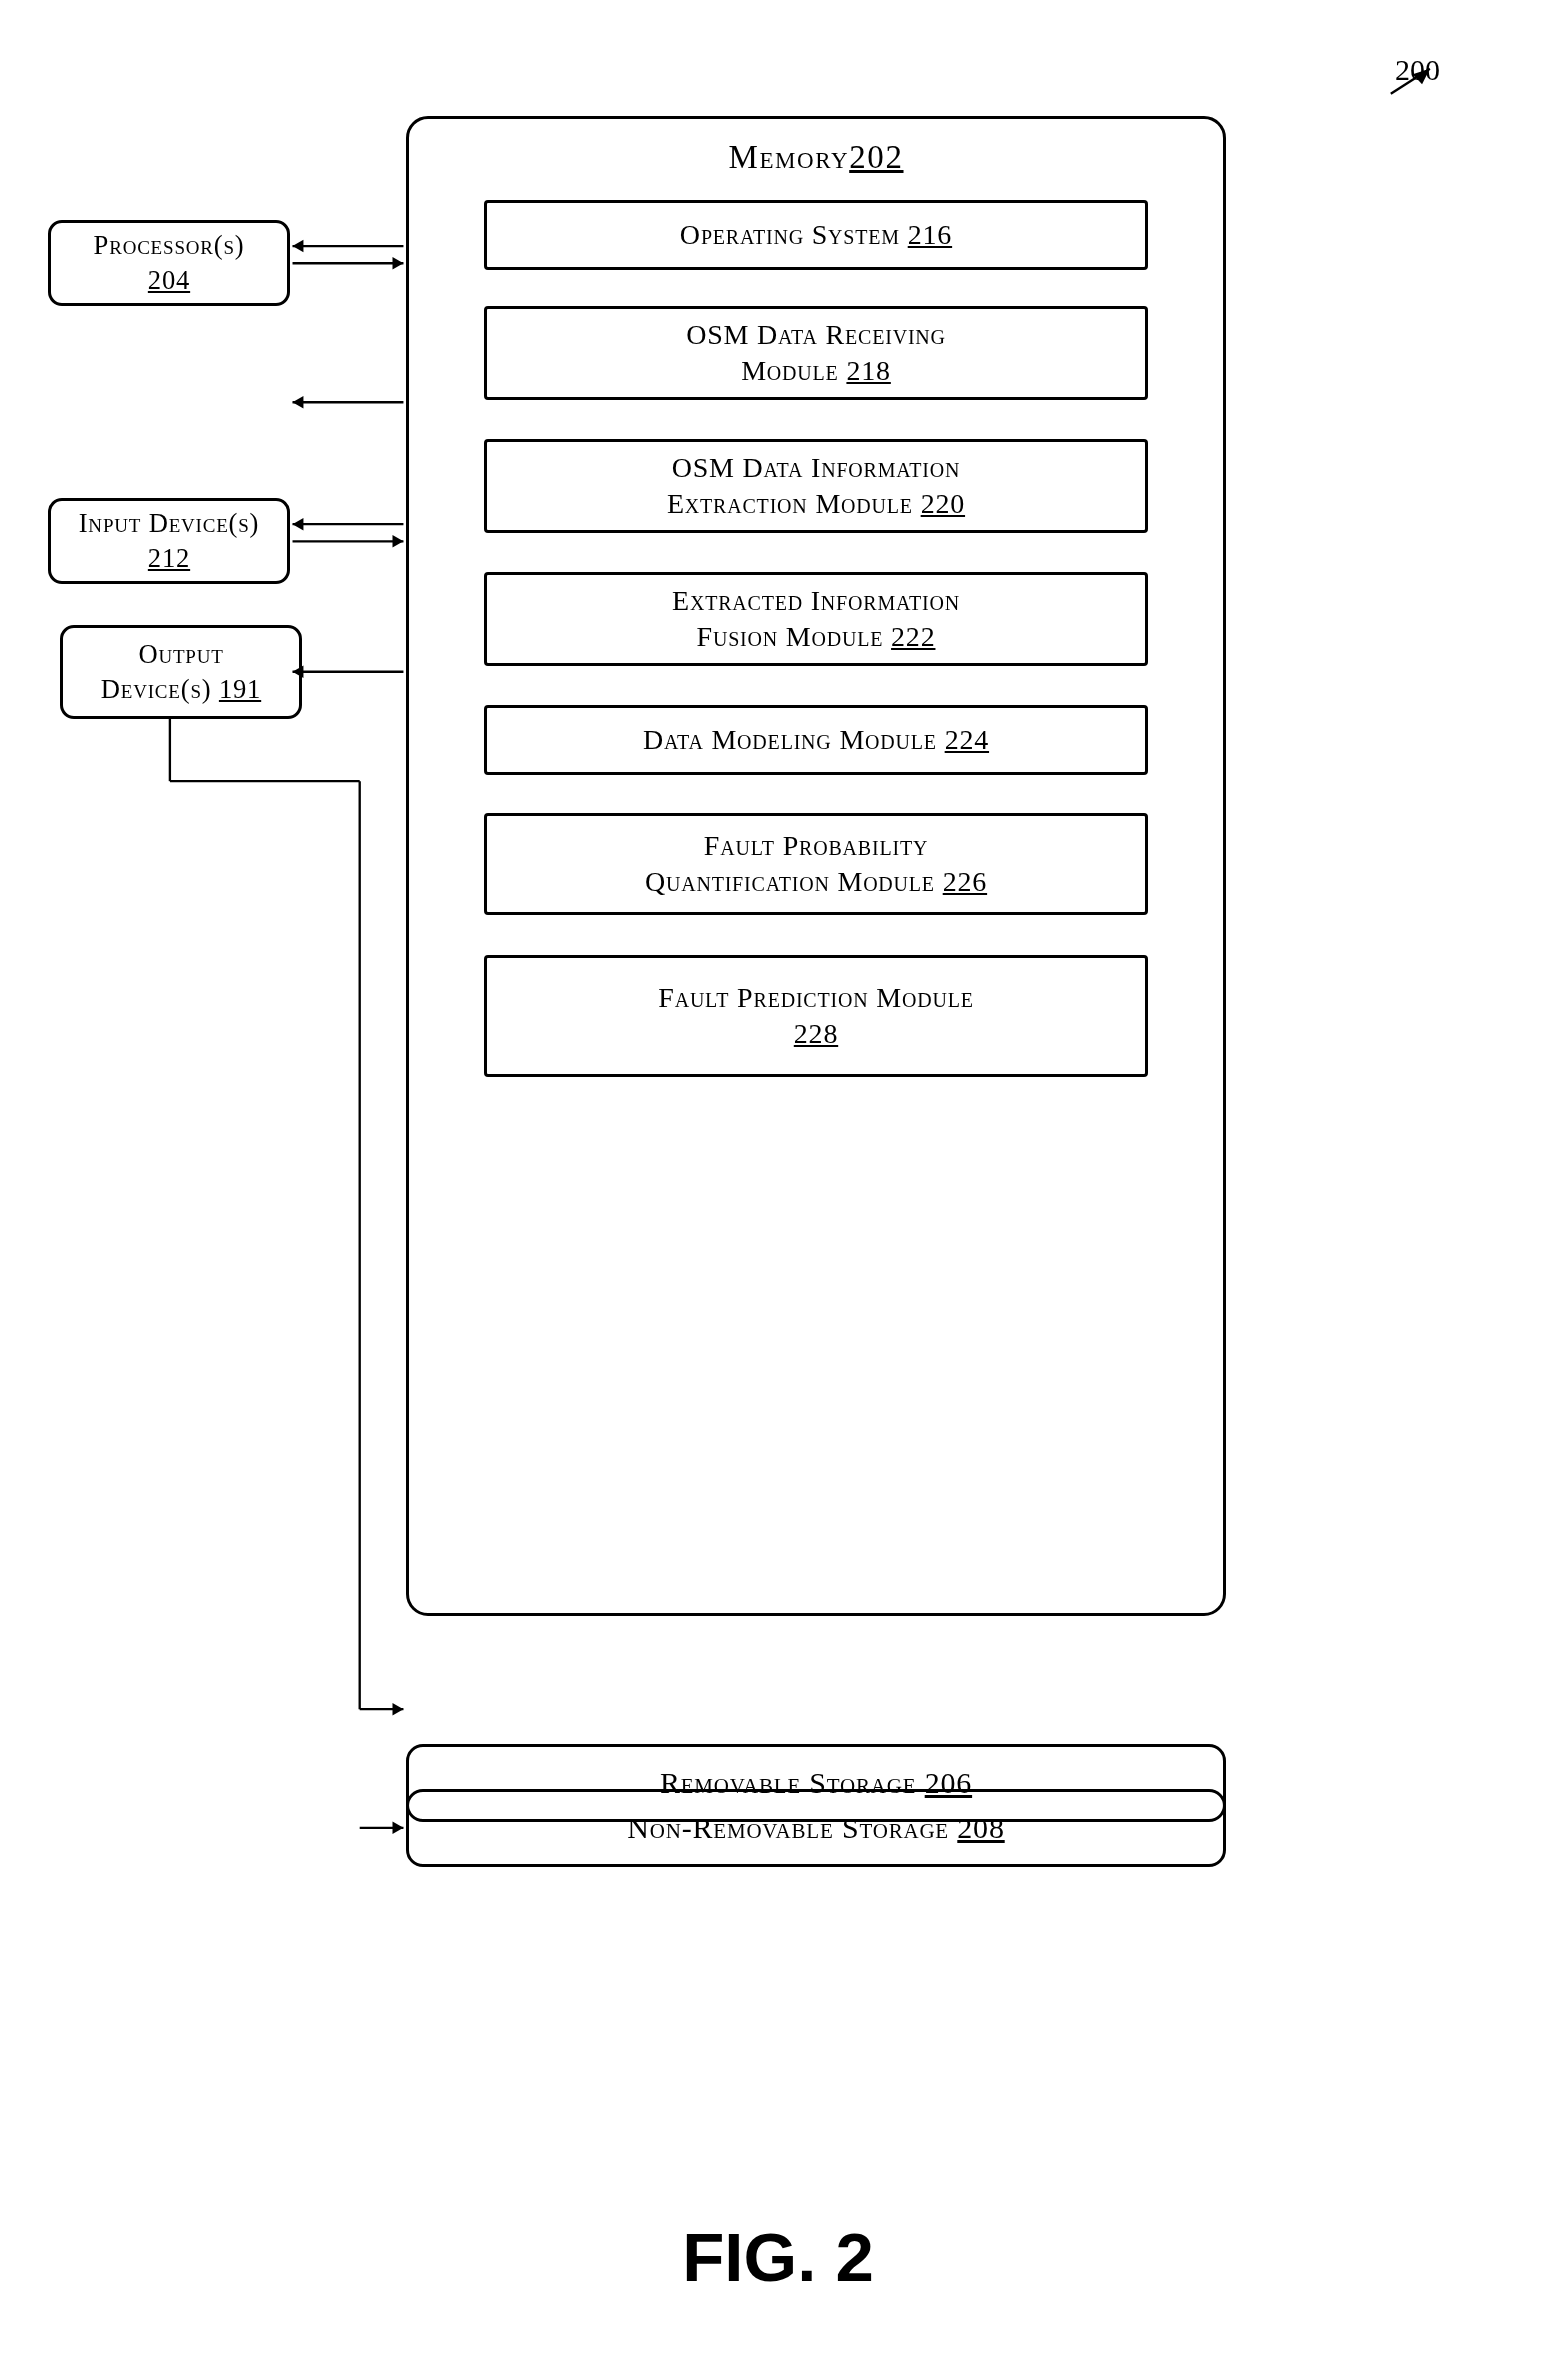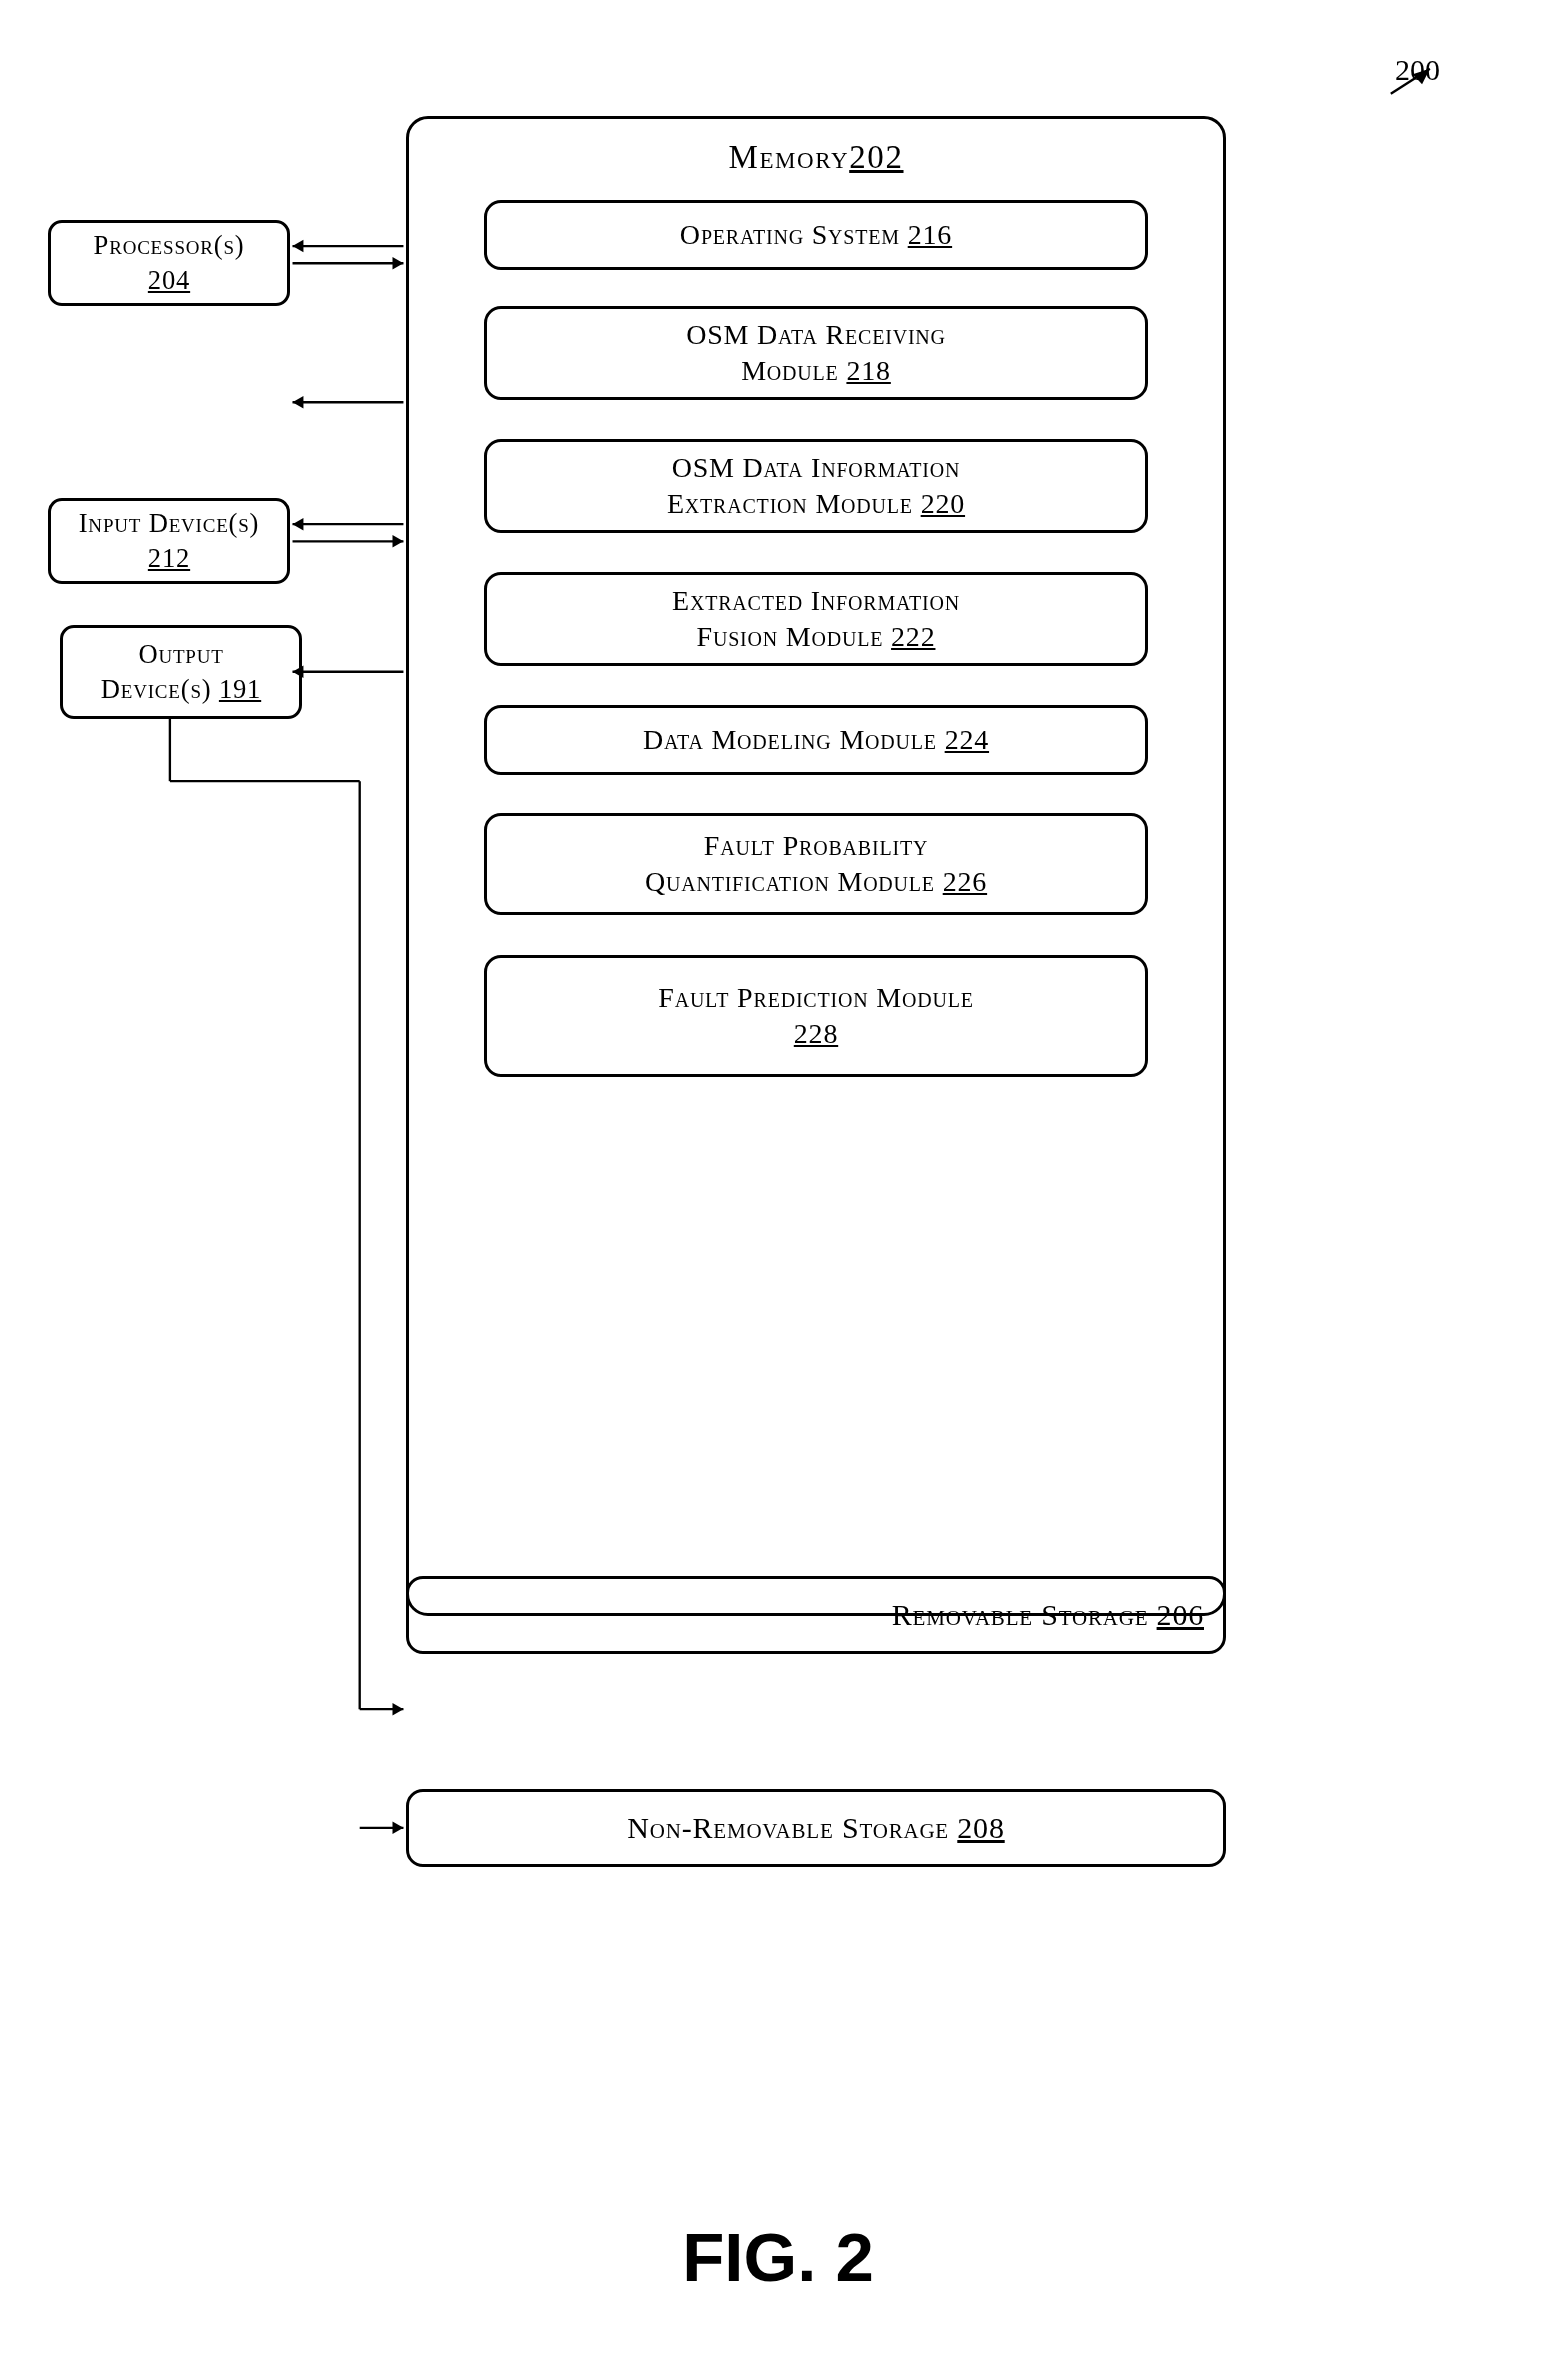--- a/index.html
+++ b/index.html
@@ -50,21 +50,21 @@
     .memory-label .num {
       text-decoration: underline;
     }
 
     
     .module-box {
       position: absolute;
       left: 484px;
       width: 664px;
       border: 3.1px solid #000;
-      border-radius: 17px;
+      border-radius: 4px;
       display: flex;
       flex-direction: column;
       align-items: center;
       justify-content: center;
       text-align: center;
       padding: 0 19px;
     }
     .module-box .label {
       font-size: 28px;
       font-variant: small-caps;
@@ -177,22 +177,21 @@
     .bottom-box .label {
       font-size: 30px;
       font-variant: small-caps;
       letter-spacing: 0.8px;
     }
     .bottom-box .label .num {
       text-decoration: underline;
     }
 
     .box-removable {
-      top: 1576px;
-      align-items: flex-end;
+      top: 1744px;
     }
     .box-non-removable {
       top: 1789px;
     }
 
     
     .fig-label {
       position: absolute;
       bottom: 80px;
       left: 0;

